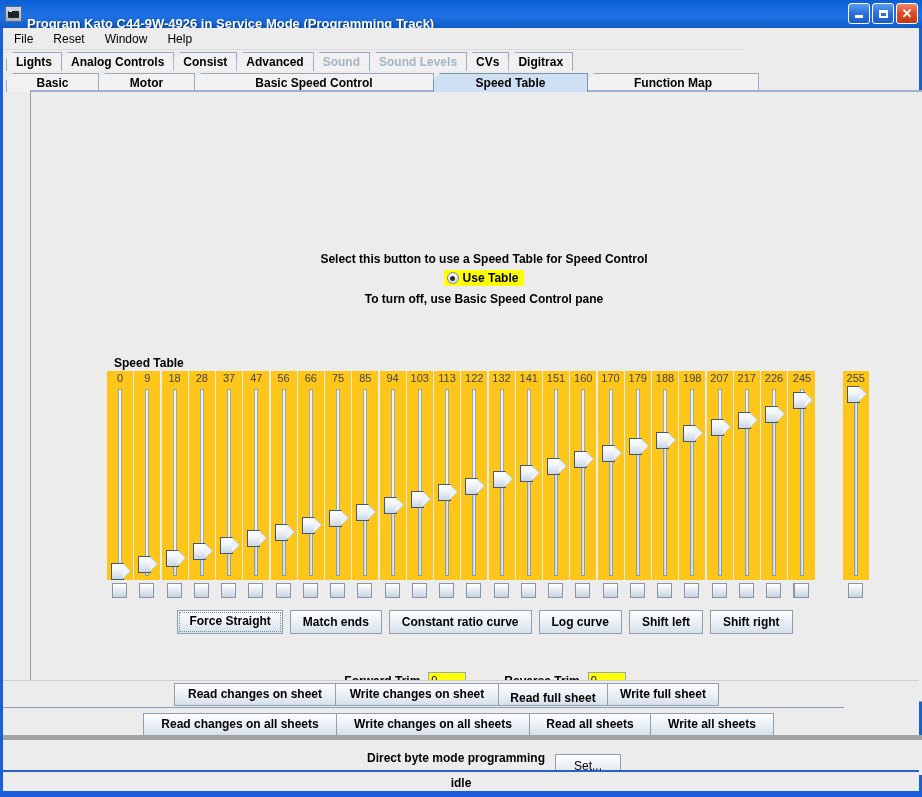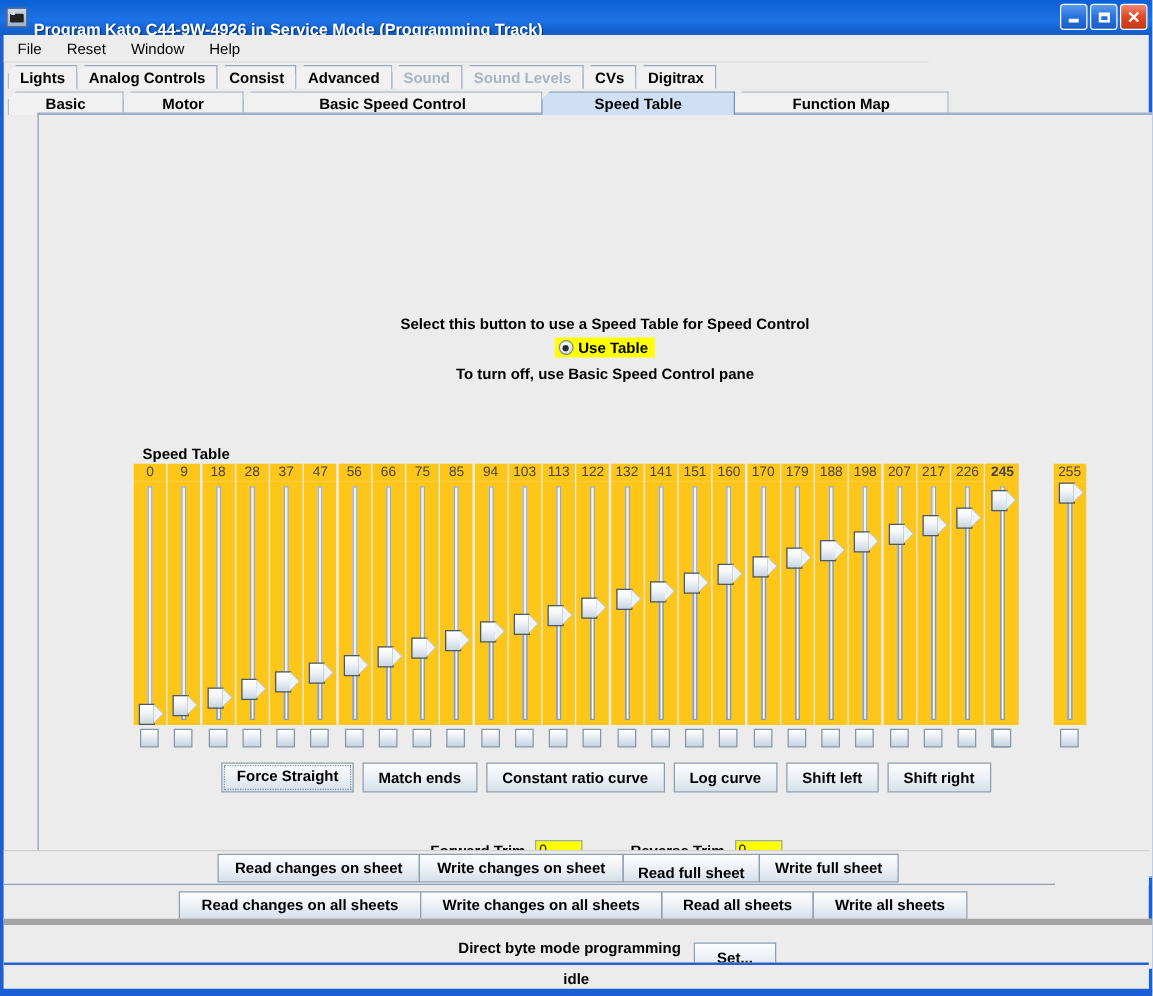--- a/index.html
+++ b/index.html
@@ -283,21 +283,21 @@
     padding: 0 12px;
     margin-right: -1px;
     box-sizing: border-box; cursor: default; white-space: nowrap;
   }
   #botbar3 .inner {
     display: flex; align-items: center; justify-content: center;
     height: 100%; gap: 10px;
   }
   #dbm-label { font-size: 12px; font-weight: bold; color: #000; }
   #set-btn {
-    font-size: 12px; font-weight: bold; color: #000;
+    font-size: 12px; font-weight: normal; color: #000;
     background: linear-gradient(180deg,#fcfdfe 0%, #eef2f7 45%, #d6e0ea 100%);
     border: 1px solid #8f9fae; padding: 4px 18px; box-sizing: border-box;
     cursor: default;
     margin-top: 16px;
   }
   #bottom-edge {
     position: absolute; left: 0; top: 791px; width: 922px; height: 6px;
     background: #1a5fd8;
   }
   .side-edge-l { position:absolute; left:0; top:28px; width:3px; height:766px; background:#1a5fd8; }
@@ -727,21 +727,21 @@
               <div class="strack"></div>
               <div class="sfill" style="top: 22.1882px; height: 168.812px;"></div>
               <div class="sthumb" style="top: 13.6882px;">
                 <div class="body"></div>
                 <div class="tip"></div>
                 <div class="tip2"></div>
               </div>
             </div>
             <div class="col-cb"></div>
           </div>
-          <div class="col" style="left: 682px; font-weight: bold;">
+          <div class="col" style="left: 682px;">
             <div class="col-head">245</div>
             <div class="col-body"></div>
             <div class="slider">
               <div class="strack"></div>
               <div class="sfill" style="top: 15.9412px; height: 175.059px;"></div>
               <div class="sthumb" style="top: 7.44118px;">
                 <div class="body"></div>
                 <div class="tip"></div>
                 <div class="tip2"></div>
               </div>

